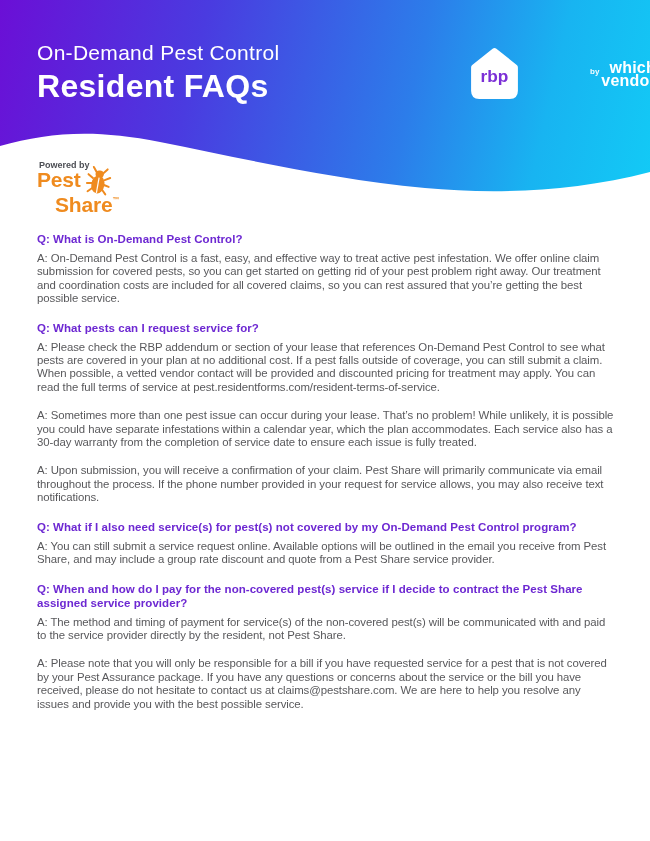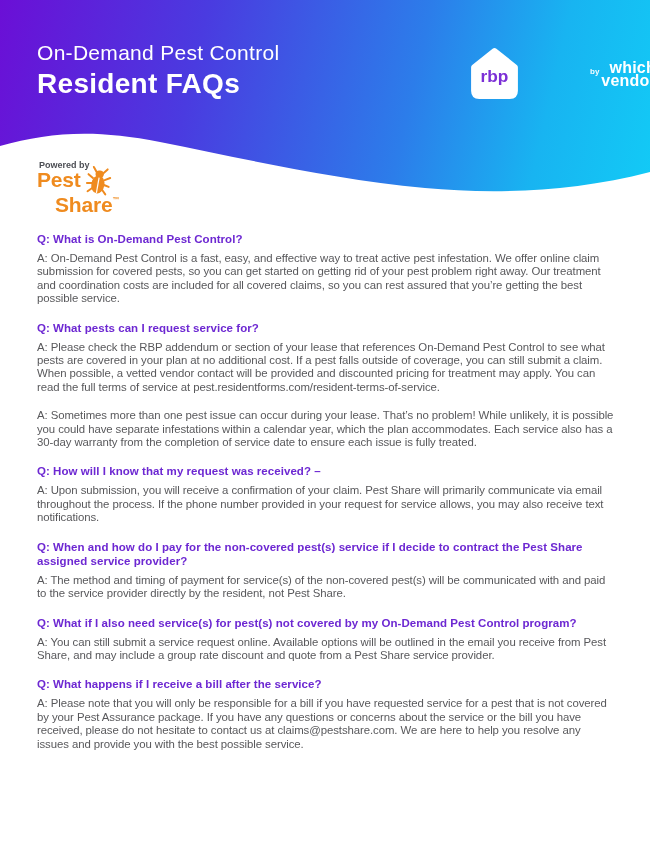--- a/index.html
+++ b/index.html
@@ -33,21 +33,21 @@
     top: 40px;
     color: #ffffff;
   }
   .title-line1 {
     font-size: 21px;
     font-weight: 400;
     letter-spacing: 0.3px;
     line-height: 1.2;
   }
   .title-line2 {
-    font-size: 28px;
+    font-size: 32px;
     font-weight: 700;
     letter-spacing: 0.3px;
     line-height: 1.35;
   }
 
   
   .rbp-lockup {
     position: absolute;
     left: 466px;
     top: 45px;
@@ -185,30 +185,28 @@
         <p class="faq-a">A: On-Demand Pest Control is a fast, easy, and effective way to treat active pest infestation. We offer online claim submission for covered pests, so you can get started on getting rid of your pest problem right away. Our treatment and coordination costs are included for all covered claims, so you can rest assured that you’re getting the best possible service.</p>
       </div>
       <div class="faq-item">
         <h3 class="faq-q">Q: What pests can I request service for?</h3>
         <p class="faq-a">A: Please check the RBP addendum or section of your lease that references On-Demand Pest Control to see what pests are covered in your plan at no additional cost. If a pest falls outside of coverage, you can still submit a claim. When possible, a vetted vendor contact will be provided and discounted pricing for treatment may apply. You can read the full terms of service at pest.residentforms.com/resident-terms-of-service.</p>
       </div>
       <div class="faq-item">
         <p class="faq-a">A: Sometimes more than one pest issue can occur during your lease. That’s no problem! While unlikely, it is possible you could have separate infestations within a calendar year, which the plan accommodates. Each service also has a 30-day warranty from the completion of service date to ensure each issue is fully treated.</p>
       </div>
       <div class="faq-item">
-        <h3 class="faq-q">Q: How will I know that my request was received? –</h3>
         <p class="faq-a">A: Upon submission, you will receive a confirmation of your claim. Pest Share will primarily communicate via email throughout the process. If the phone number provided in your request for service allows, you may also receive text notifications.</p>
+      </div>
+      <div class="faq-item">
+        <h3 class="faq-q">Q: What if I also need service(s) for pest(s) not covered by my On-Demand Pest Control program?</h3>
+        <p class="faq-a">A: You can still submit a service request online. Available options will be outlined in the email you receive from Pest Share, and may include a group rate discount and quote from a Pest Share service provider.</p>
       </div>
       <div class="faq-item">
         <h3 class="faq-q">Q: When and how do I pay for the non-covered pest(s) service if I decide to contract the Pest Share assigned service provider?</h3>
         <p class="faq-a">A: The method and timing of payment for service(s) of the non-covered pest(s) will be communicated with and paid to the service provider directly by the resident, not Pest Share.</p>
       </div>
       <div class="faq-item">
-        <h3 class="faq-q">Q: What if I also need service(s) for pest(s) not covered by my On-Demand Pest Control program?</h3>
-        <p class="faq-a">A: You can still submit a service request online. Available options will be outlined in the email you receive from Pest Share, and may include a group rate discount and quote from a Pest Share service provider.</p>
-      </div>
-      <div class="faq-item">
-        <h3 class="faq-q">Q: What happens if I receive a bill after the service?</h3>
         <p class="faq-a">A: Please note that you will only be responsible for a bill if you have requested service for a pest that is not covered by your Pest Assurance package. If you have any questions or concerns about the service or the bill you have received, please do not hesitate to contact us at claims@pestshare.com. We are here to help you resolve any issues and provide you with the best possible service.</p>
       </div>
     </div>
 
 </div>
 
 </body></html>

